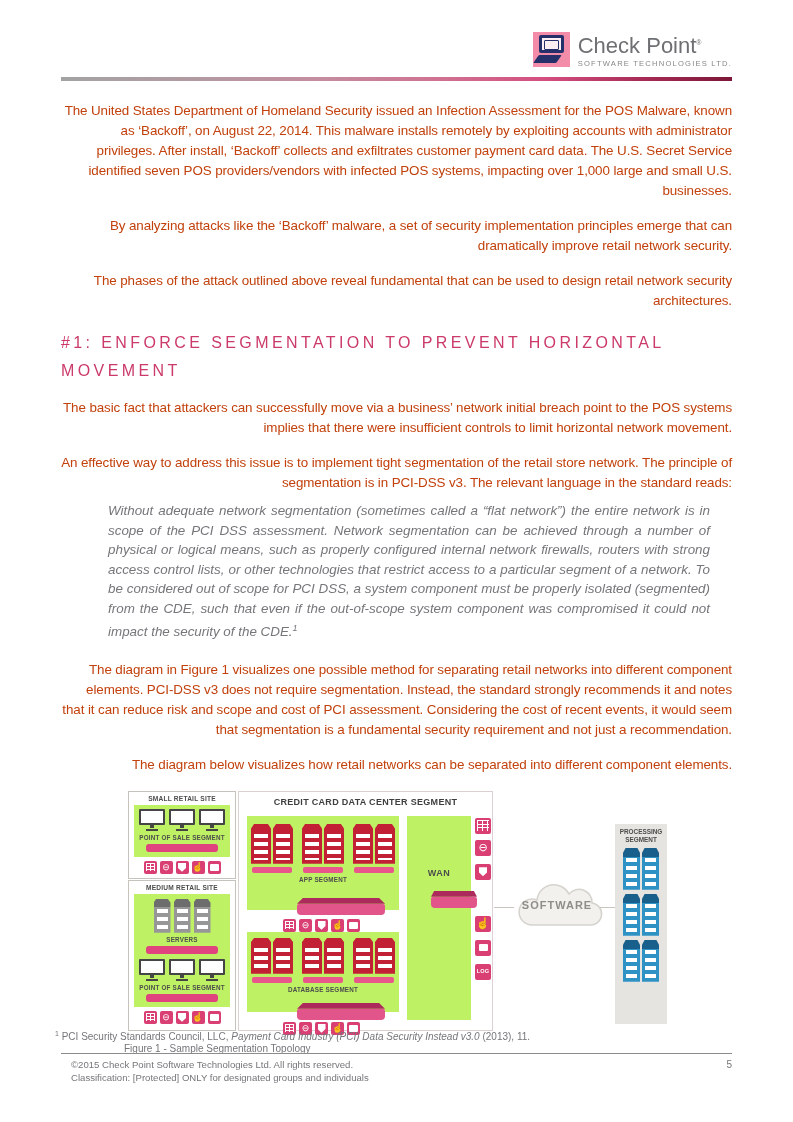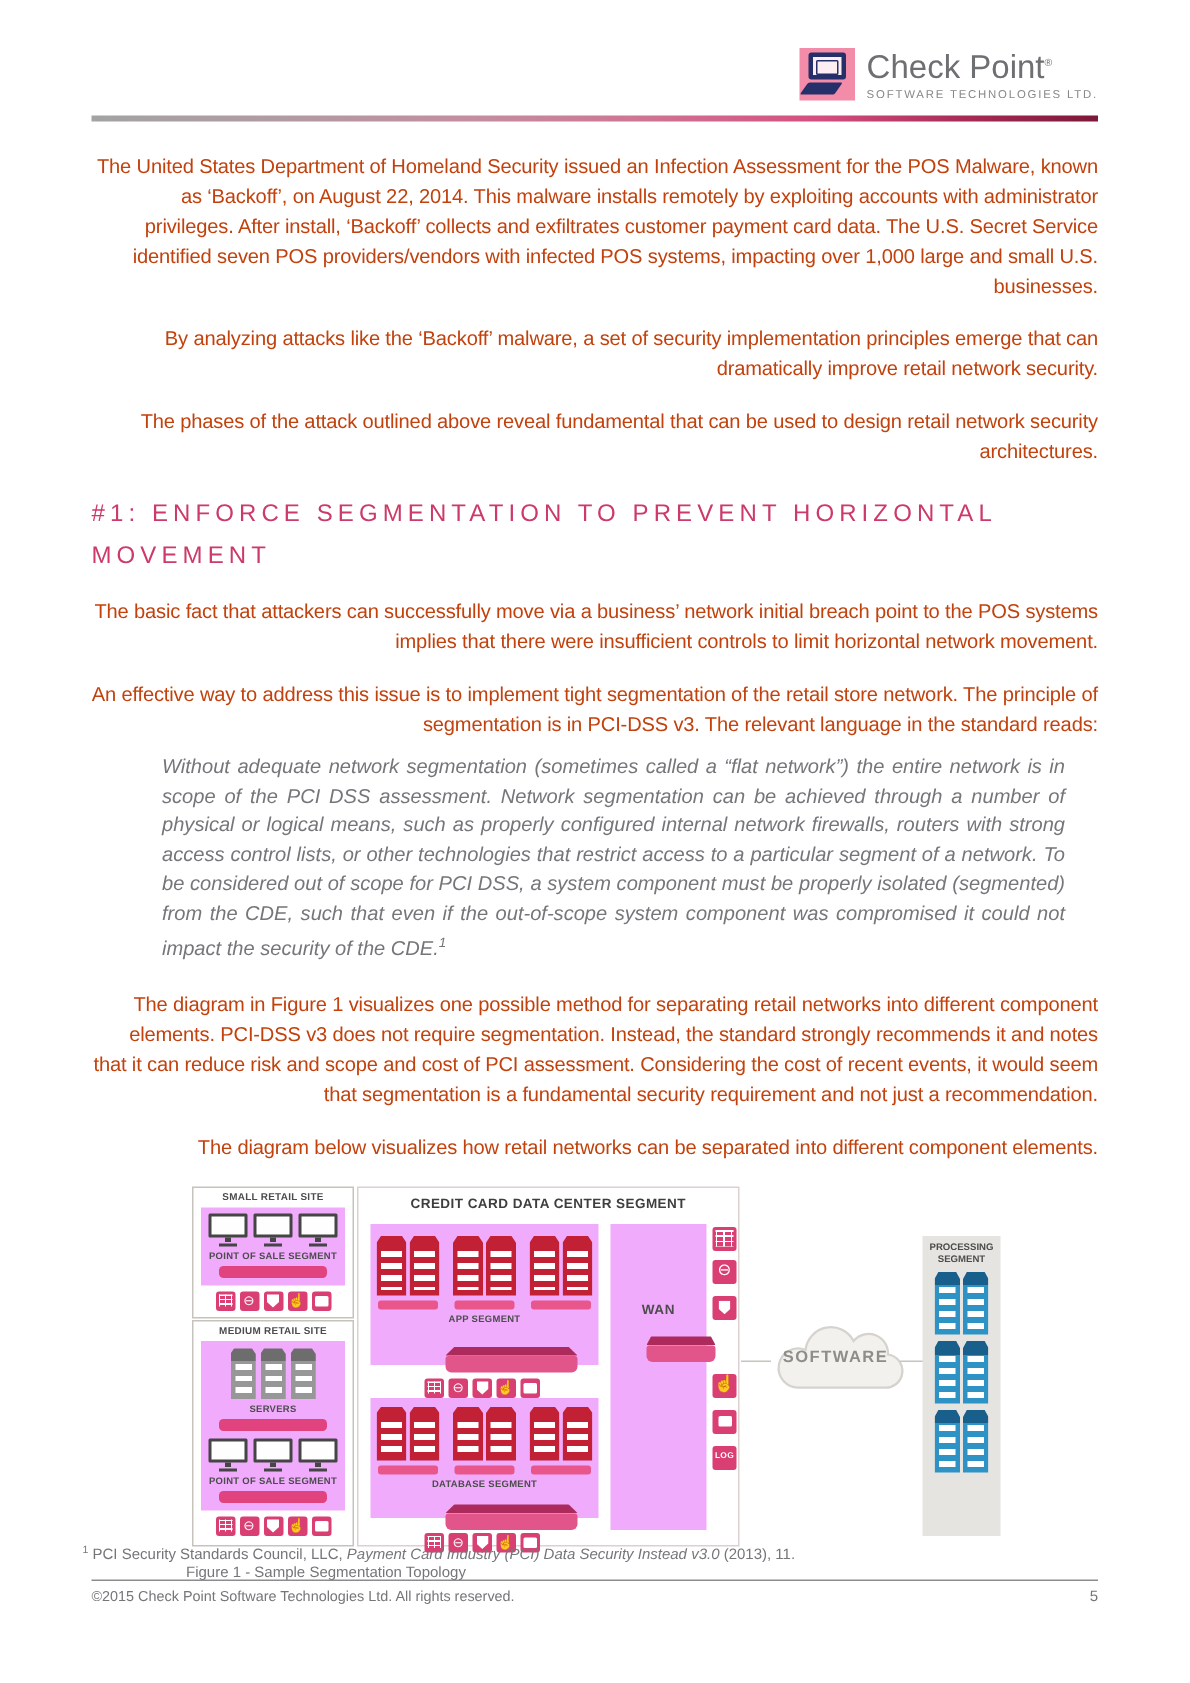--- a/index.html
+++ b/index.html
@@ -24,21 +24,21 @@
   .heading { font-size:16px; line-height:28px; font-weight:500; color:#cb3a68; letter-spacing:3.4px; margin:18px 0 13px 0; }
   .quote { font-size:13.4px; line-height:19.6px; font-style:italic; text-align:justify; color:#75767a; margin:-7px 16px 18px 47px; width:602px; }
   .quote sup, .para sup { font-size:9px; }
 
   
   .diagram { position:relative; width:545px; height:242px; margin:12px 0 0 62px; font-family:"Liberation Sans",sans-serif; }
   .site-box { position:absolute; background:#fff; border:1px solid #c6c3bd; }
   .small-site { left:5px; top:1px; width:108px; height:88px; }
   .medium-site { left:5px; top:90px; width:108px; height:151px; }
   .site-title { font-size:6.6px; font-weight:bold; color:#4c4c4c; text-align:center; letter-spacing:0.2px; padding-top:3px; }
-  .panel { background:#f0abfc; }
+  .panel { background:#bef264; }
   .sr-panel { margin:3px 5px 0 5px; padding:4px 0 5px 0; }
   .mr-panel { margin:3px 5px 0 5px; padding:5px 0 5px 0; }
   .mon-row { display:flex; gap:4px; justify-content:center; }
   .mon { display:flex; flex-direction:column; align-items:center; }
   .mon-screen { width:26px; height:16px; border:2px solid #454545; background:#fefefe; border-radius:1px; }
   .mon-stand { width:4px; height:3px; background:#454545; }
   .mon-base { width:12px; height:2px; background:#454545; margin-top:1px; }
   .seg-label { font-size:6.3px; font-weight:bold; color:#4c4c4c; text-align:center; letter-spacing:0.2px; margin-top:3px; }
   .wide-bar { height:8px; background:#e0437d; border-radius:3px; margin:3px auto 0 auto; width:72px; }
   .icon-row { display:flex; gap:3px; justify-content:center; margin-top:4px; }
@@ -92,21 +92,21 @@
   .proc-title { font-size:6.4px; font-weight:bold; color:#4c4c4c; text-align:center; line-height:8px; margin-bottom:4px; }
   .proc-pair { display:flex; gap:2px; margin-bottom:4px; }
 
   .fig-caption { font-size:10px; color:#75767a; margin:11px 0 0 63px; }
 
   
   .footnote { position:absolute; left:55px; top:1030px; font-size:10px; color:#75767a; }
   .footnote sup { font-size:7px; }
   .footnote .it { font-style:italic; }
   .footer-rule { position:absolute; left:61px; top:1053px; width:671px; height:1px; background:#8c8c8c; }
-  .footer-text { position:absolute; left:61px; top:1059px; font-size:9.6px; line-height:12.5px; color:#75767a; }
+  .footer-text { position:absolute; left:71px; top:1059px; font-size:9.6px; line-height:12.5px; color:#75767a; }
   .page-num { position:absolute; right:61px; top:1059px; font-size:10px; color:#75767a; }
 </style>
 </head>
 <body>
 
 <div class="logo">
   <div class="logo-icon">
     <div class="logo-mon"></div>
     <div class="logo-kb"></div>
   </div>
@@ -357,14 +357,15 @@
   </div>
 
   <div class="fig-caption">Figure 1 - Sample Segmentation Topology</div>
 </div>
 
 <div class="footnote"><sup>1</sup> <span>PCI Security Standards Council, LLC, </span><span class="it">Payment Card Industry (PCI) Data Security Instead v3.0</span><span> (2013), 11.</span></div>
 
 <div class="footer-rule"></div>
 <div class="footer-text">
   <div>©2015 Check Point Software Technologies Ltd. All rights reserved.</div>
+  <div>Classification: [Protected] ONLY for designated groups and individuals</div>
 </div>
 <div class="page-num">5</div>
 
 </body></html>

